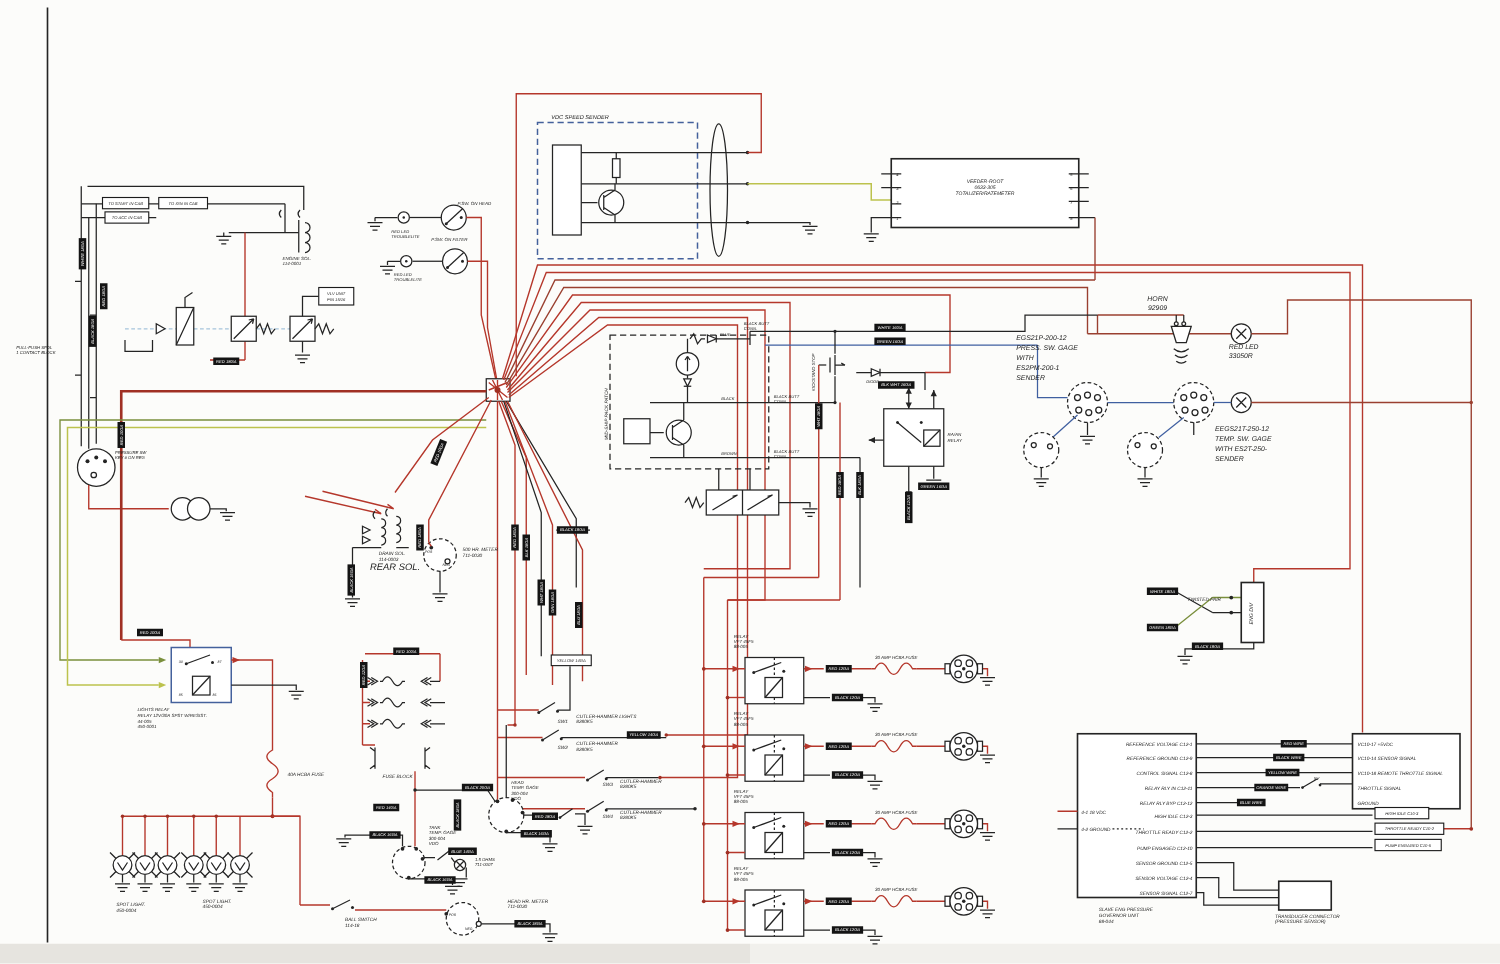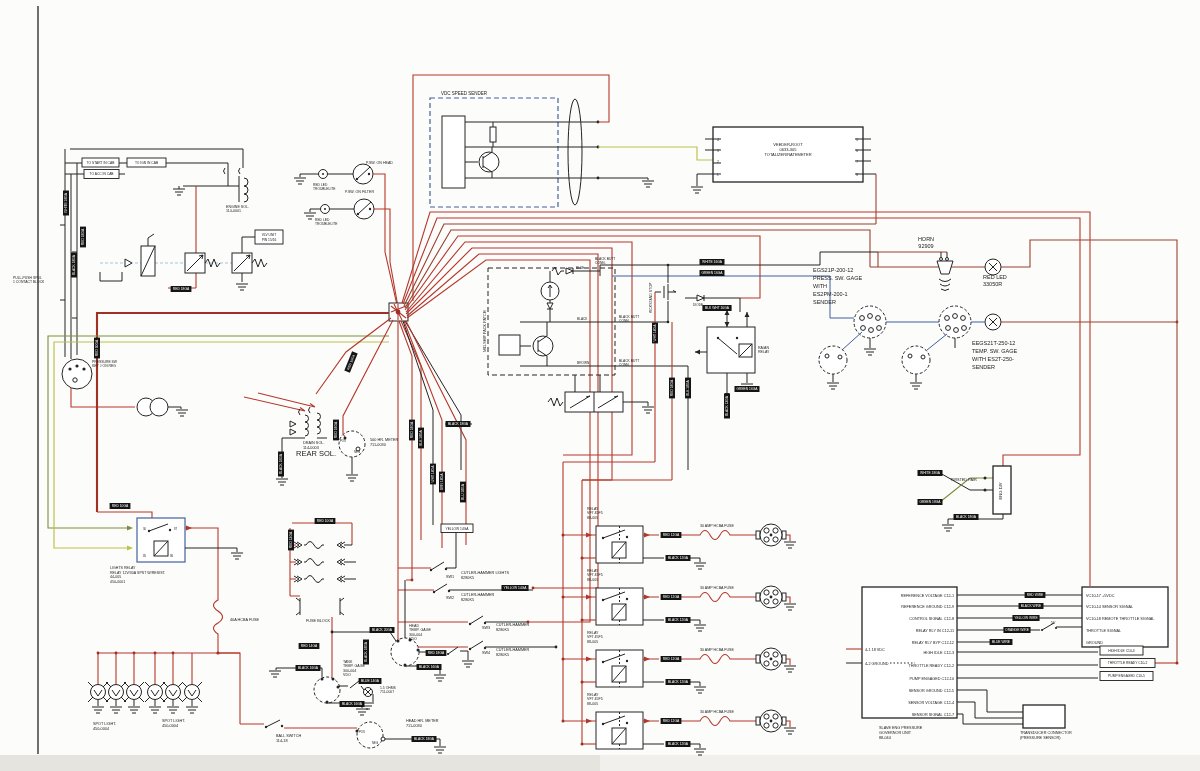--- a/index.html
+++ b/index.html
@@ -1,17 +1,17 @@
 <!DOCTYPE html>
 <html><head>
 <meta charset="utf-8">
 <title>Diagram</title>
 <style>
   html,body{margin:0;padding:0;background:#fdfdfb;}
-  #page{position:relative;width:1200px;height:771px;background:#fcfcfa;overflow:hidden;}
+  #page{position:relative;width:1200px;height:771px;background:#fcfcfa;overflow:hidden;font-style:italic;}
   svg{position:absolute;left:0;top:0;}
   svg text{font-family:"Liberation Sans","DejaVu Sans",sans-serif;}
   .k{stroke:#242424;fill:none;stroke-width:1;}
   .k2{stroke:#242424;fill:none;stroke-width:1.3;}
   .r{stroke:#b5372b;fill:none;stroke-width:1.1;}
   .r2{stroke:#a03024;fill:none;stroke-width:2.1;}
   .dr{stroke:#9a4030;fill:none;stroke-width:1.1;}
   .bl{stroke:#3f5fa0;fill:none;stroke-width:1;}
   .bx{stroke:#44619c;fill:none;stroke-width:1.2;}
   .gr{stroke:#7a8f3c;fill:none;stroke-width:1.1;}

